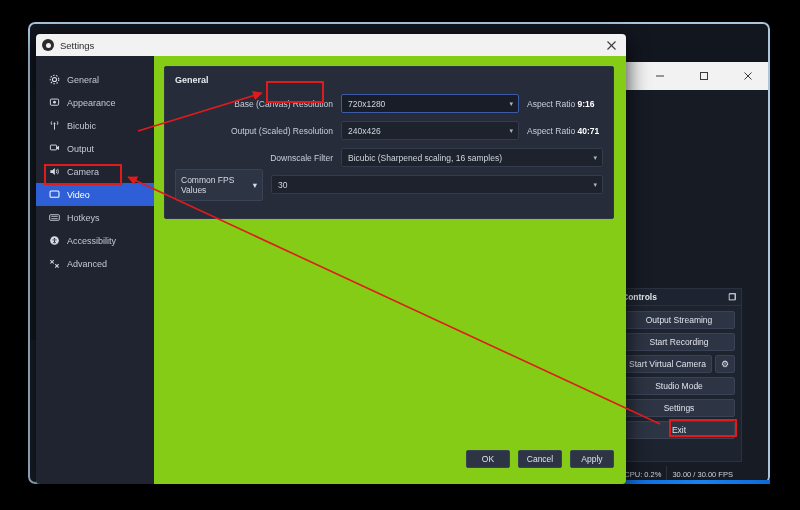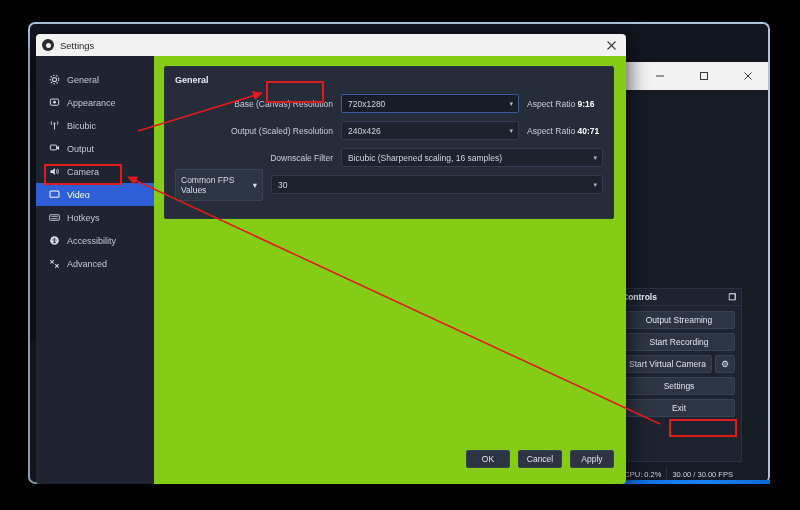--- a/index.html
+++ b/index.html
@@ -243,20 +243,21 @@
       <span class="controls-title">Controls</span>
       <span class="controls-title">❐</span>
     </div>
     <div class="controls-list">
       <div class="ctrl-btn">Output Streaming</div>
       <div class="ctrl-btn">Start Recording</div>
       <div class="ctrl-row">
         <div class="ctrl-btn">Start Virtual Camera</div>
         <div class="ctrl-gear">⚙</div>
       </div>
+      <div class="ctrl-btn">Studio Mode</div>
       <div class="ctrl-btn">Settings</div>
       <div class="ctrl-btn">Exit</div>
     </div>
   </div>
 
   <div class="obs-status">
     <span class="st-cell">00</span>
     <span class="st-cell">CPU: 0.2%</span>
     <span class="st-cell">30.00 / 30.00 FPS</span>
   </div>

